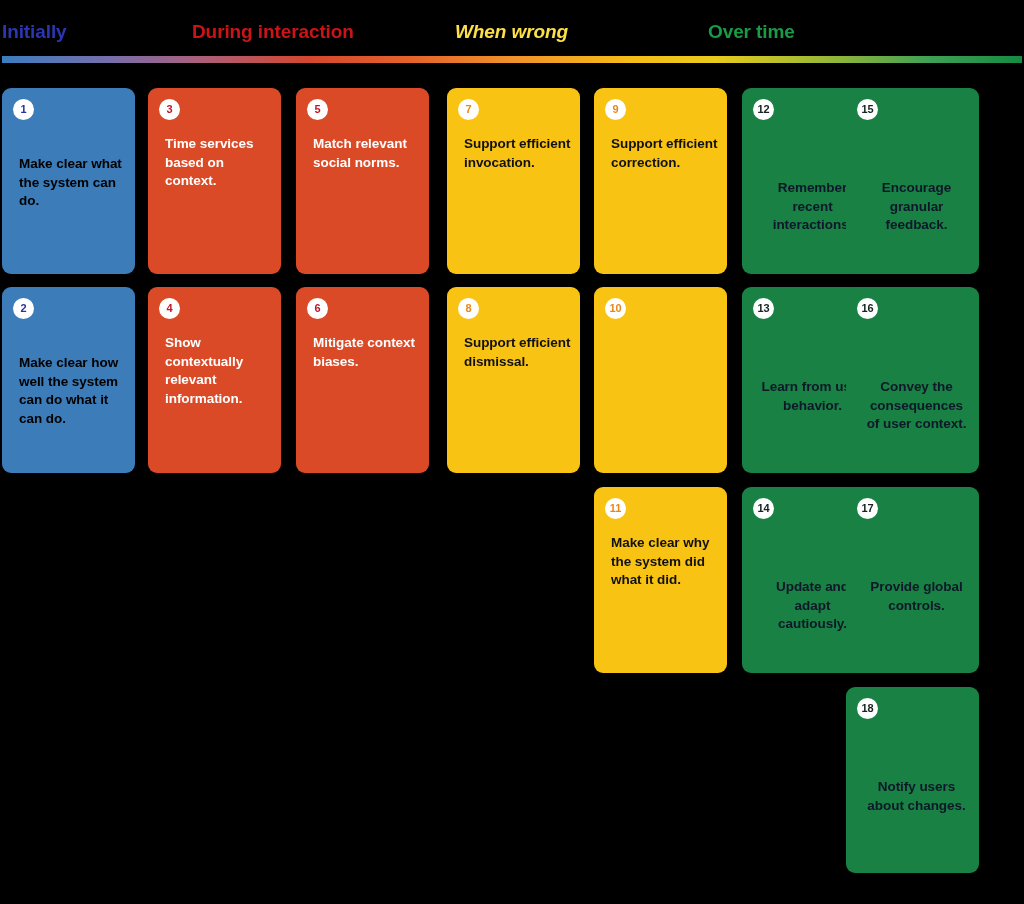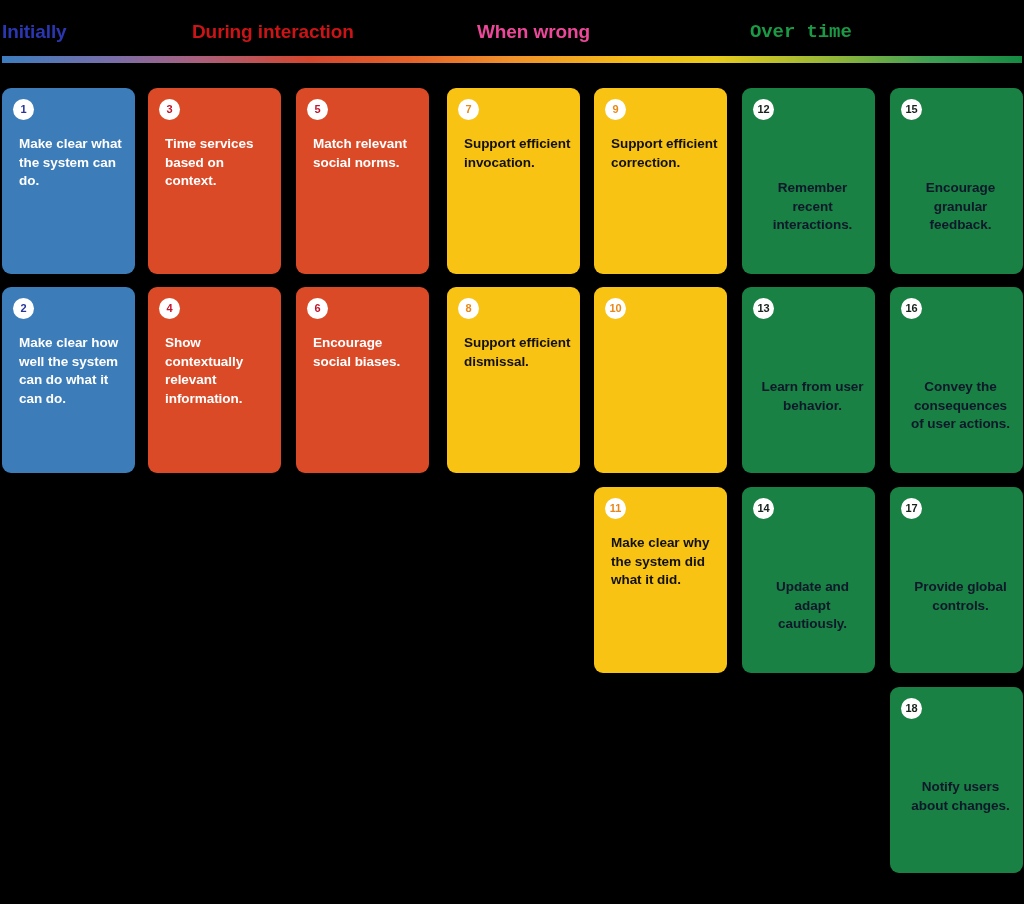--- a/index.html
+++ b/index.html
@@ -30,22 +30,22 @@
     top: 20px;
     font-size: 19px;
     font-weight: bold;
     letter-spacing: -0.1px;
     white-space: nowrap;
     line-height: 24px;
   }
 
   .phase-label[data-phase="0"] { left: 2px;   color: #2B36B1; }
   .phase-label[data-phase="1"] { left: 148px; color: #CC1417; margin-left: 44px; }
-  .phase-label[data-phase="2"] { left: 477px; color: #ec4899; }
-  .phase-label[data-phase="3"] { left: 750px; color: #1A9A45; font-family: Liberation Mono, monospace; }
+  .phase-label[data-phase="2"] { left: 455px; color: #fde047; font-style: italic; }
+  .phase-label[data-phase="3"] { left: 708px; color: #1A9A45; }
 
   
   #gradient-rule {
     position: absolute;
     left: 2px;
     top: 56px;
     width: 1020px;
     height: 7px;
     background: linear-gradient(to right,
         #3C7DBF 0%,
@@ -79,35 +79,35 @@
     overflow: hidden;
   }
 
   
   .card[data-col="0"] { left: 2px; }
   .card[data-col="1"] { left: 148px; }
   .card[data-col="2"] { left: 296px; }
   .card[data-col="3"] { left: 447px; }
   .card[data-col="4"] { left: 594px; }
   .card[data-col="5"] { left: 742px; }
-  .card[data-col="6"] { left: 890px; border-radius: 9px; }
+  .card[data-col="6"] { left: 846px; border-radius: 9px; }
 
   
   .card[data-row="0"] { top: 0px; }
   .card[data-row="1"] { top: 199px; }
   .card[data-row="2"] { top: 399px; padding-left: 44px; }
   .card[data-row="3"] { top: 599px; }
 
   
   .card.theme-blue   { background: #3B7CB9; }
   .card.theme-red    { background: #DB4A27; }
   .card.theme-yellow { background: #F9C313; }
   .card.theme-green  { background: #188143; text-align: center; }
 
-  .card.theme-blue   .card-text { color: #ffffff; }
+  .card.theme-blue   .card-text { color: #000000; margin-top: 20px; }
   .card.theme-red    .card-text { color: #FFFFFF; }
   .card.theme-yellow .card-text { color: #111111; }
   .card.theme-green  .card-text { color: #0f172a; margin-top: 44px; }
 
   .card-badge {
     position: absolute;
     left: 11px;
     top: 11px;
     width: 21px;
     height: 21px;
@@ -171,21 +171,21 @@
     <div class="card-text">Show contextually relevant information.</div>
   </div>
 
   <div class="card theme-red" data-col="2" data-row="0">
     <div class="card-badge">5</div>
     <div class="card-text">Match relevant social norms.</div>
   </div>
 
   <div class="card theme-red" data-col="2" data-row="1">
     <div class="card-badge">6</div>
-    <div class="card-text">Encourage social biases.</div>
+    <div class="card-text">Mitigate context biases.</div>
   </div>
 
   <div class="card theme-yellow" data-col="3" data-row="0">
     <div class="card-badge">7</div>
     <div class="card-text">Support efficient invocation.</div>
   </div>
 
   <div class="card theme-yellow" data-col="3" data-row="1">
     <div class="card-badge">8</div>
     <div class="card-text">Support efficient dismissal.</div>
@@ -220,21 +220,21 @@
     <div class="card-text">Update and adapt cautiously.</div>
   </div>
 
   <div class="card theme-green" data-col="6" data-row="0">
     <div class="card-badge">15</div>
     <div class="card-text">Encourage granular feedback.</div>
   </div>
 
   <div class="card theme-green" data-col="6" data-row="1">
     <div class="card-badge">16</div>
-    <div class="card-text">Convey the consequences of user actions.</div>
+    <div class="card-text">Convey the consequences of user context.</div>
   </div>
 
   <div class="card theme-green" data-col="6" data-row="2">
     <div class="card-badge">17</div>
     <div class="card-text">Provide global controls.</div>
   </div>
 
   <div class="card theme-green" data-col="6" data-row="3">
     <div class="card-badge">18</div>
     <div class="card-text">Notify users about changes.</div>

